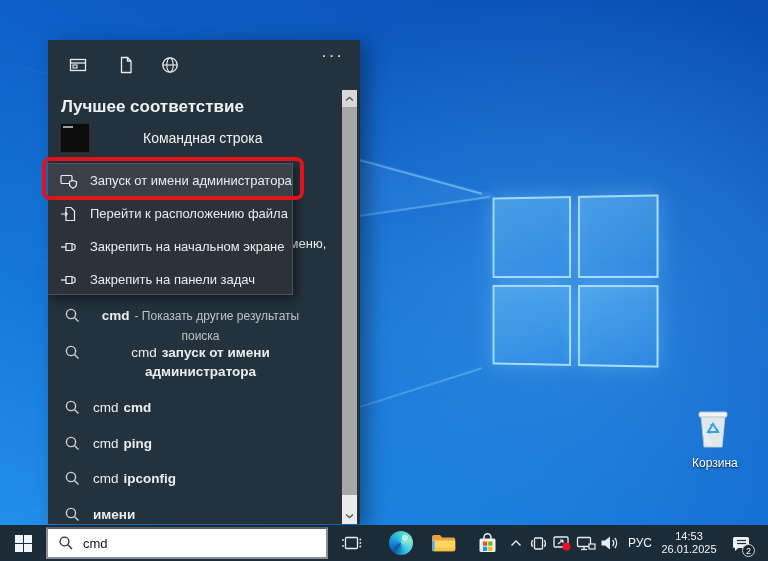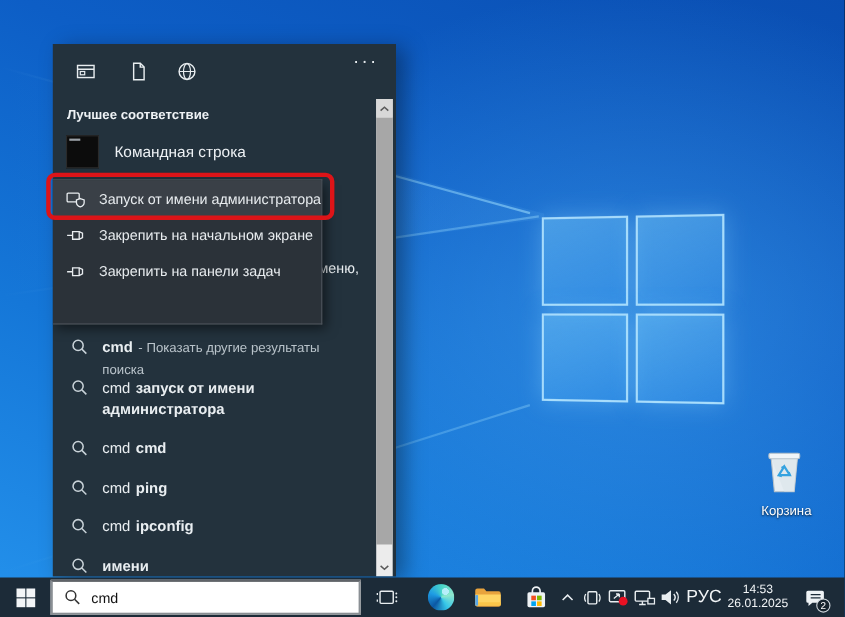--- a/index.html
+++ b/index.html
@@ -34,49 +34,49 @@
     text-shadow:0 1px 2px rgba(0,0,0,.85); }
 
   
   .search-panel { position:absolute; left:48px; top:40px; width:312px; height:484px;
     background:#23323d; box-shadow:8px 4px 18px rgba(0,0,0,.35); overflow:hidden; z-index:10;
     color:#eef2f5; }
   .filter-bar { position:absolute; left:0; top:0; width:100%; height:48px; }
   .filter-btn { position:absolute; top:15px; width:20px; height:20px; }
   .filter-more { position:absolute; right:16px; top:6px; font-size:17px; letter-spacing:2px;
     color:#e8edf0; }
-  .section-header { position:absolute; left:13px; top:57px; font-size:12px; font-weight:bold; }
+  .section-header { position:absolute; left:13px; top:57px; font-size:17px; font-weight:bold; }
   .best-match { position:absolute; left:0; top:76px; width:340px; height:44px;
     display:flex; align-items:center; padding-left:12px; gap:14px; }
   .cmd-icon { width:30px; height:30px; background:#0c0c0c; border:1px solid #2a2a2a;
     position:relative; }
   .cmd-icon::before { content:""; position:absolute; left:2px; top:2px; width:10px; height:2px;
     background:#9aa0a6; }
-  .best-match-label { font-size:14px; }
+  .best-match-label { font-size:14px;margin-left:39px; }
 
   
   .context-menu { position:absolute; left:0; top:123px; width:245px; height:132px;
     background:#2b3239; border:1px solid #4d545b; border-left:none;
     box-shadow:3px 4px 10px rgba(0,0,0,.5); z-index:20; }
   .menu-item { position:relative; height:33px; display:flex; align-items:center;
     padding-left:12px; gap:12px; font-size:13px; color:#e8ecef; }
   .menu-item.highlighted { background:#3a4047; }
   .menu-icon { width:18px; height:16px; flex:none; }
 
   .red-callout { position:absolute; left:42px; top:157px; width:262px; height:43px;
     border:4px solid #dd1418; border-radius:8px; z-index:40; pointer-events:none; }
 
   .bg-fragment { position:absolute; left:232px; top:196px; font-size:13px; color:#e8edf0;
     z-index:15; white-space:nowrap; }
 
   
   .suggestion { position:absolute; left:0; width:290px; display:flex; align-items:flex-start;
     padding-left:16px; gap:12px; font-size:13.5px; color:#e9eef1; }
   .suggestion .sicon { flex:none; margin-top:1px; }
-  .s-text { line-height:19px; max-width:215px; }
+  .s-text { line-height:19px; max-width:215px;text-align:center; }
   .s-typed { font-weight:normal; margin-right:5px; }
   .s-typed-bold { font-weight:bold; margin-right:5px; }
   .s-completion { font-weight:bold; }
   .s-rest { font-size:12px; color:#b9c3ca; }
 
   
   .scrollbar { position:absolute; right:3px; top:50px; bottom:0; width:15px; background:#ececec; }
   .sb-up { position:absolute; top:0; left:0; right:0; height:17px; background:#d8d8d8;
     display:flex; align-items:center; justify-content:center; }
   .sb-thumb { position:absolute; top:17px; bottom:29px; left:0; right:0; background:#a7a7a7; }
@@ -103,21 +103,21 @@
       radial-gradient(circle at 66% 28%, rgba(190,240,255,.9) 0 13%, rgba(190,240,255,0) 14%),
       conic-gradient(from 220deg, #0b57a4, #1e9ce4, #49d6c9, #8fe7cf, #35c6e8, #0b57a4); }
   .explorer-button { left:426px; width:34px; }
   .store-button { left:470px; width:34px; }
   .tray-chevron-button { left:506px; width:20px; }
   .tray-btn { width:24px; }
   .cast-button { left:526px; }
   .alert-button { left:550px; }
   .network-button { left:574px; }
   .volume-button { left:596px; width:26px; }
-  .lang-button { left:622px; width:36px; font-size:16px; color:#f2f5f7; }
+  .lang-button { left:622px; width:36px; font-size:12px; color:#f2f5f7; }
   .clock-button { left:658px; width:62px; flex-direction:column; color:#f2f5f7;
     font-size:11px; line-height:13px; }
   .action-center-button { left:724px; width:34px; position:absolute; }
   .ac-badge { position:absolute; right:3px; bottom:4px; width:13px; height:13px;
     border-radius:50%; background:#18242e; border:1px solid #cfd6dc; color:#fff;
     font-size:9px; display:flex; align-items:center; justify-content:center; }
 </style>
 </head>
 <body>
 
@@ -185,20 +185,27 @@
     <div class="context-menu">
       <div class="menu-item highlighted">
         <svg class="menu-icon" viewBox="0 0 18 16">
           <rect x="1" y="2.5" width="11" height="8" rx="1" fill="none" stroke="#e8ecef" stroke-width="1.2"></rect>
           <path d="M13 7.5 l3.5 1.2 v2.6 c0 2 -1.5 3.1 -3.5 3.8 c-2 -.7 -3.5 -1.8 -3.5 -3.8 V8.7 z" fill="#3a4047" stroke="#e8ecef" stroke-width="1.2"></path>
         </svg>
         <span>Запуск от имени администратора</span>
       </div>
       <div class="menu-item">
         <svg class="menu-icon" viewBox="0 0 18 16">
+          <path d="M6 1.5 h5 l3.5 3.5 v9.5 h-8.5 z" fill="none" stroke="#e8ecef" stroke-width="1.2"></path>
+          <path d="M1 8 h6 M5 5.8 L7.2 8 L5 10.2" fill="none" stroke="#e8ecef" stroke-width="1.2"></path>
+        </svg>
+        <span>Перейти к расположению файла</span>
+      </div>
+      <div class="menu-item">
+        <svg class="menu-icon" viewBox="0 0 18 16">
           <line x1="1" y1="8" x2="6" y2="8" stroke="#e8ecef" stroke-width="1.3"></line>
           <path d="M6 4.5 h6 l3 1.5 v4 l-3 1.5 h-6 z" fill="none" stroke="#e8ecef" stroke-width="1.2"></path>
           <line x1="12" y1="4.5" x2="12" y2="11.5" stroke="#e8ecef" stroke-width="1.2"></line>
         </svg>
         <span>Закрепить на начальном экране</span>
       </div>
       <div class="menu-item">
         <svg class="menu-icon" viewBox="0 0 18 16">
           <line x1="1" y1="8" x2="6" y2="8" stroke="#e8ecef" stroke-width="1.3"></line>
           <path d="M6 4.5 h6 l3 1.5 v4 l-3 1.5 h-6 z" fill="none" stroke="#e8ecef" stroke-width="1.2"></path>

